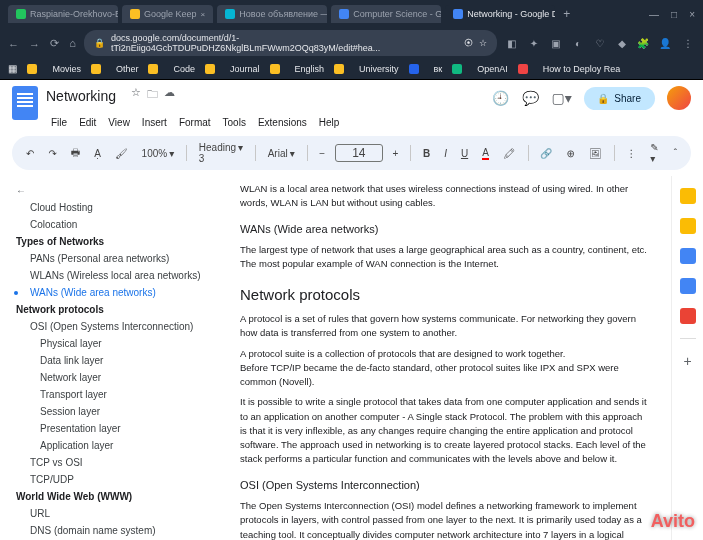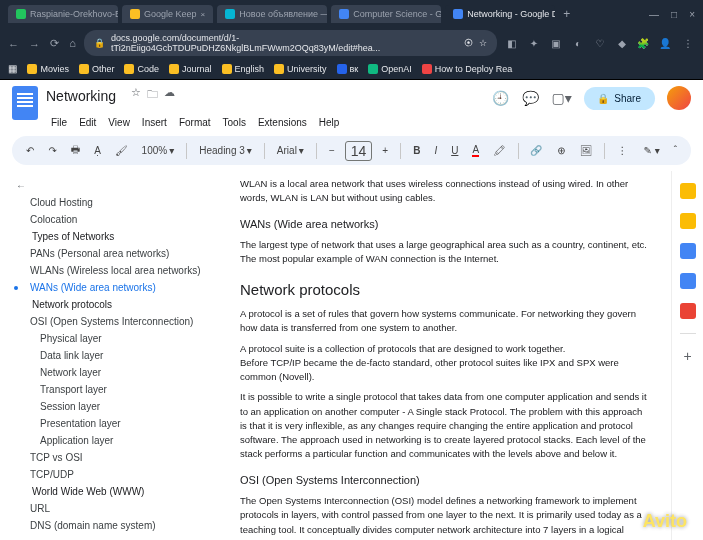--- a/index.html
+++ b/index.html
@@ -10,56 +10,56 @@
 .tab.active{background:#1f2937;color:#e5e7eb}
 .tab-favicon{width:10px;height:10px;border-radius:2px;flex-shrink:0}
 .tab-close{color:#9ca3af;font-size:8px;margin-left:auto}
 .win-controls{margin-left:auto;display:flex;gap:12px;color:#9ca3af;font-size:10px}
 .addressbar{background:#1f2937;height:30px;display:flex;align-items:center;padding:0 8px;gap:8px}
 .nav-icons{display:flex;gap:10px;color:#9ca3af;font-size:11px}
 .url-box{flex:1;background:#374151;border-radius:12px;padding:3px 10px;color:#e5e7eb;font-size:9px;display:flex;align-items:center;gap:6px}
 .ext-icons{display:flex;gap:8px;color:#9ca3af;font-size:10px}
 .ext-icons span{width:14px;height:14px;display:inline-flex;align-items:center;justify-content:center}
 .bookbar{background:#1f2937;height:22px;display:flex;align-items:center;padding:0 8px;gap:10px;border-bottom:1px solid #000}
-.bookmark{color:#e5e7eb;font-size:9px;display:flex;align-items:center;gap:3px}
+.bookmark{color:#e5e7eb;font-size:9px;display:flex;align-items:center;gap:15px}
 .bm-icon{width:10px;height:10px;background:#fbbf24;border-radius:2px}
 .docheader{background:#fff;padding:6px 12px 0;display:flex;align-items:flex-start;gap:8px}
 .docs-logo{width:26px;height:34px;background:#4285f4;border-radius:3px;position:relative;flex-shrink:0}
 .docs-logo::after{content:"";position:absolute;top:7px;left:5px;right:5px;height:2px;background:#fff;box-shadow:0 4px 0 #fff,0 8px 0 #fff,0 12px 0 #fff}
 .doc-title-area{flex:1}
 .doc-title-row{display:flex;align-items:center;gap:15px}
 .doc-title{font-size:14px;color:#202124}
 .title-icons{display:flex;gap:6px;color:#5f6368;font-size:11px}
 .menubar{display:flex;gap:2px;margin-top:10px}
 .menu-item{font-size:10px;color:#202124;padding:2px 5px;cursor:pointer}
 .header-right{display:flex;align-items:center;gap:12px}
 .hr-icon{color:#5f6368;font-size:14px}
 .share-btn{background:#c2e7ff;color:#001d35;border:none;border-radius:16px;padding:6px 14px;font-size:10px;display:flex;align-items:center;gap:4px;cursor:pointer}
 .avatar{width:24px;height:24px;border-radius:50%;background:linear-gradient(135deg,#f59e0b,#ef4444)}
 .toolbar{background:#edf2fa;margin:6px 12px;border-radius:18px;padding:4px 10px;display:flex;align-items:center;gap:6px;font-size:10px;color:#444}
 .tb-btn{padding:2px 4px;cursor:pointer;display:flex;align-items:center}
 .tb-sep{width:1px;height:16px;background:#c7c7c7;margin:0 2px}
 .tb-select{display:flex;align-items:flex-start;gap:2px;padding:2px 4px}
-.tb-fontsize{border:1px solid #747775;border-radius:3px;padding:1px 5px;font-size:14px}
+.tb-fontsize{border:1px solid #747775;border-radius:3px;padding:1px 16px;font-size:12px}
 .content{flex:1;display:flex;overflow:hidden}
 .outline{width:220px;border-right:none;padding:4px 0;overflow-y:auto;font-size:10px;color:#3c4043}
 .outline-collapse{padding:4px 16px;color:#5f6368}
 .out-item{padding:3px 8px 3px 30px;cursor:pointer;white-space:nowrap;overflow:hidden;text-overflow:ellipsis}
-.out-item.l1{padding-left:32px;font-weight:400;color:#202124}
+.out-item.l1{padding-left:16px;font-weight:700;color:#202124}
 .out-item.l2{padding-left:30px}
 .out-item.l3{padding-left:40px}
 .out-item.active{color:#1a73e8;position:relative}
 .out-item.active::before{content:"";position:absolute;left:14px;top:50%;width:4px;height:4px;background:#1a73e8;border-radius:50%;transform:translateY(-50%)}
 .doc-body{flex:1;overflow-y:auto;padding:0 20px 20px;font-size:9.5px;color:#202124;line-height:1.5}
 .doc-body p{margin:6px 0}
 .doc-body h2{font-size:15px;font-weight:400;margin:12px 0 6px;color:#202124}
 .doc-body h3{font-size:11px;font-weight:400;margin:10px 0 4px;color:#202124}
 .sidepanel{width:32px;background:#fff;display:flex;flex-direction:column;align-items:center;gap:14px;padding-top:12px;border-left:1px solid #eee}
 .sp-icon{width:16px;height:16px;border-radius:3px}
-.watermark{position:absolute;bottom:8px;right:16px;color:#fde047;font-size:18px;font-weight:bold;opacity:.85;text-shadow:0 0 4px rgba(0,0,0,.5)}
+.watermark{position:absolute;bottom:8px;right:8px;color:#ef4444;font-size:18px;font-weight:bold;opacity:.85;text-shadow:0 0 4px rgba(0,0,0,.5)}
 </style>
 </head>
 <body>
 
 <div class="window">
   <div class="titlebar">
     <div class="tab">
         <span class="tab-favicon" style="background:#22c55e"></span>
         <span>Raspianie-Orekhovo-Bo</span>
       </div>

